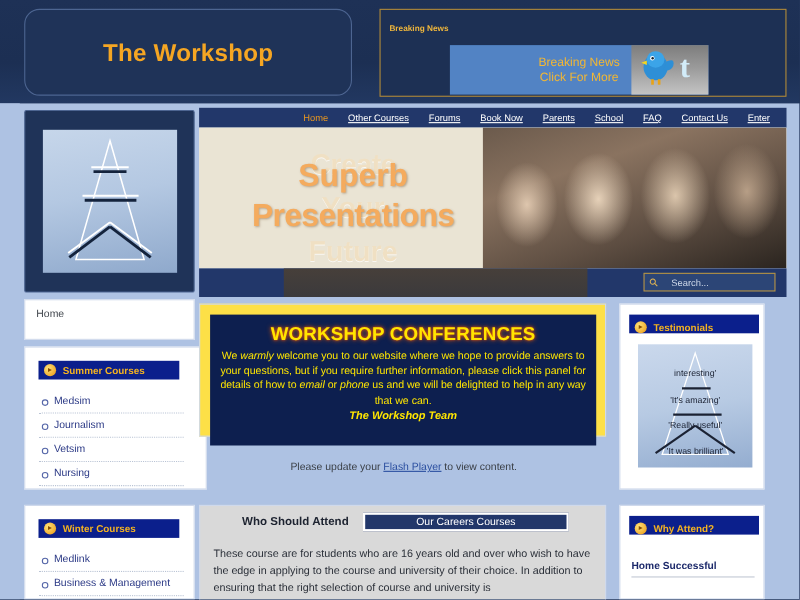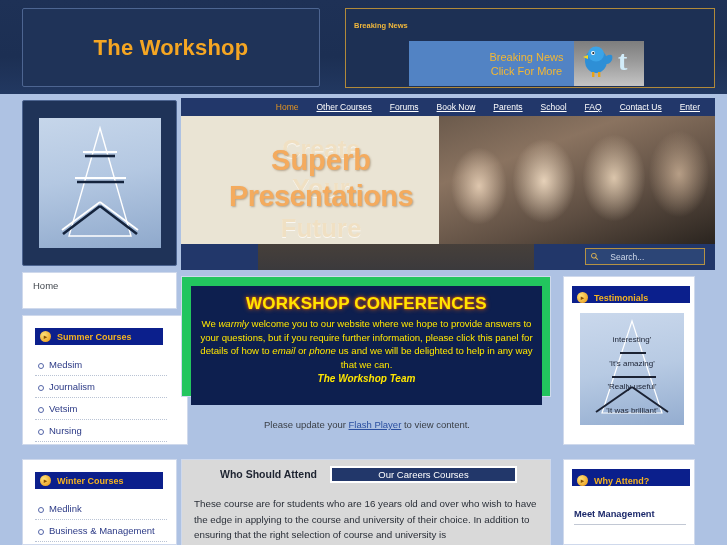--- a/index.html
+++ b/index.html
@@ -18,21 +18,21 @@
 
   
   .topbar {
     position: absolute; left: 0; top: 0; width: 727px; height: 94px;
     background: linear-gradient(180deg, #1e3156 0%, #1c2f53 60%, #223861 100%);
   }
   .logo-box {
     position: absolute; left: 22px; top: 8px; width: 298px; height: 79px;
     background: #1f3358;
     border: 1px solid #4d6591;
-    border-radius: 2px;
+    border-radius: 14px;
     display: flex; align-items: center; justify-content: center;
   }
   .logo-title {
     color: #f5a623; font-size: 22px; font-weight: bold;
     letter-spacing: 0.2px;
     font-family: "Liberation Sans", sans-serif;
   }
   .news-box {
     position: absolute; left: 345px; top: 8px; width: 370px; height: 80px;
     border: 1px solid #b18a3a;
@@ -181,21 +181,21 @@
     font-family: "Liberation Sans", sans-serif;
   }
   .side-li:before {
     content:''; position: absolute; left: 3px; top: 9px;
     width: 4px; height: 4px; border: 1px solid #5566a8; border-radius: 50%;
   }
 
   
   .center-panel-1 {
     position: absolute; left: 181px; top: 276px; width: 370px; height: 121px;
-    background: #22c55e; border: 1px solid #cfd9ec;
+    background: #fde047; border: 1px solid #cfd9ec;
   }
   .conf-box {
     position: absolute; left: 9px; top: 9px; width: 351px; height: 119px;
     background: #0d1f4f;
     display: flex; flex-direction: column; align-items: center;
     padding-top: 8px;
   }
   .conf-title {
     color: #ffe600; font-size: 17px; font-weight: bold; letter-spacing: .2px;
     text-shadow: 0 0 5px rgba(255,110,0,.85), 0 0 2px rgba(255,60,0,.9);
@@ -436,16 +436,16 @@
       <div class="testi-label" style="top:69px;">'Really useful'</div>
       <div class="testi-label" style="top:93px;">'It was brilliant'</div>
     </div>
   </div>
 
   <div class="right-panel-2">
     <div class="r-head">
       <span class="head-icon">▸</span>
       <span class="side-head-txt">Why Attend?</span>
     </div>
-    <div class="why-sub">Meet Management</div>
+    <div class="why-sub">Home Successful</div>
   </div>
 
 </div>
 
 </body></html>

